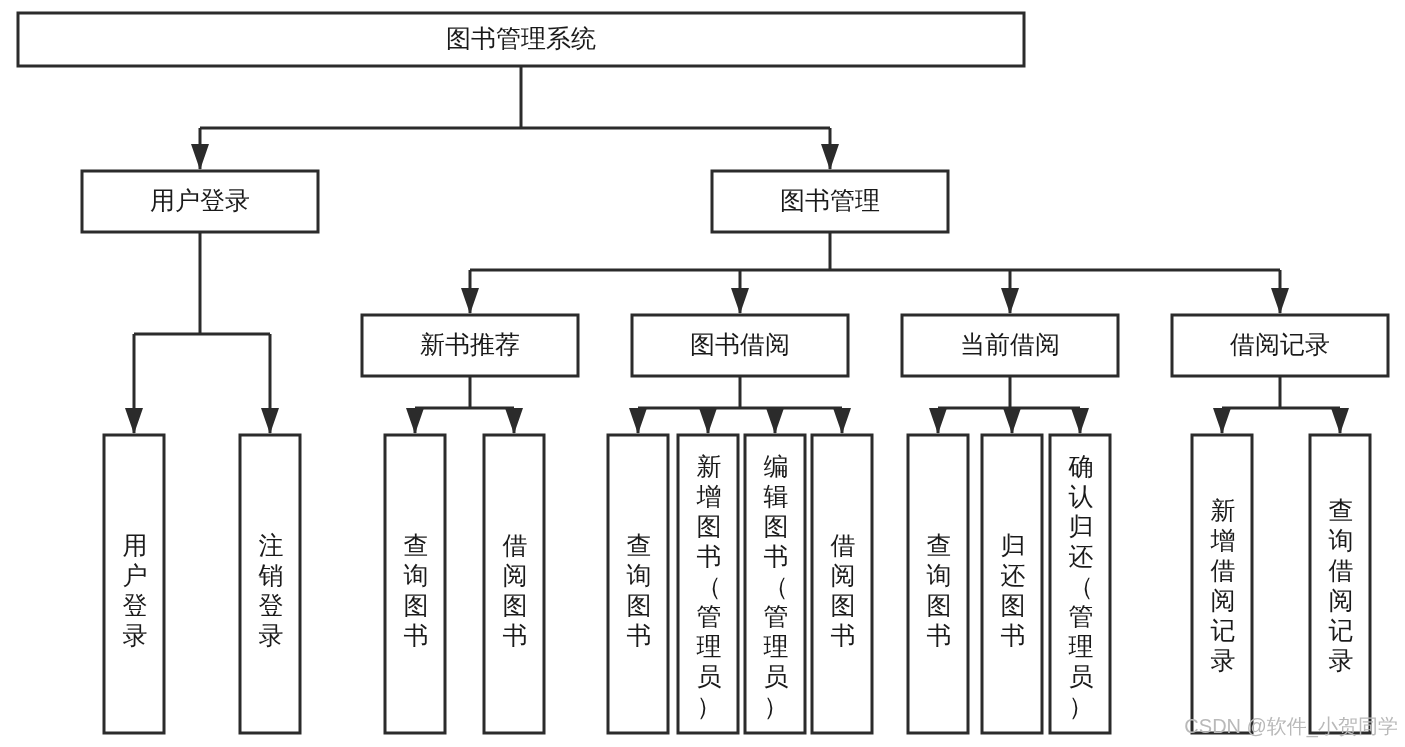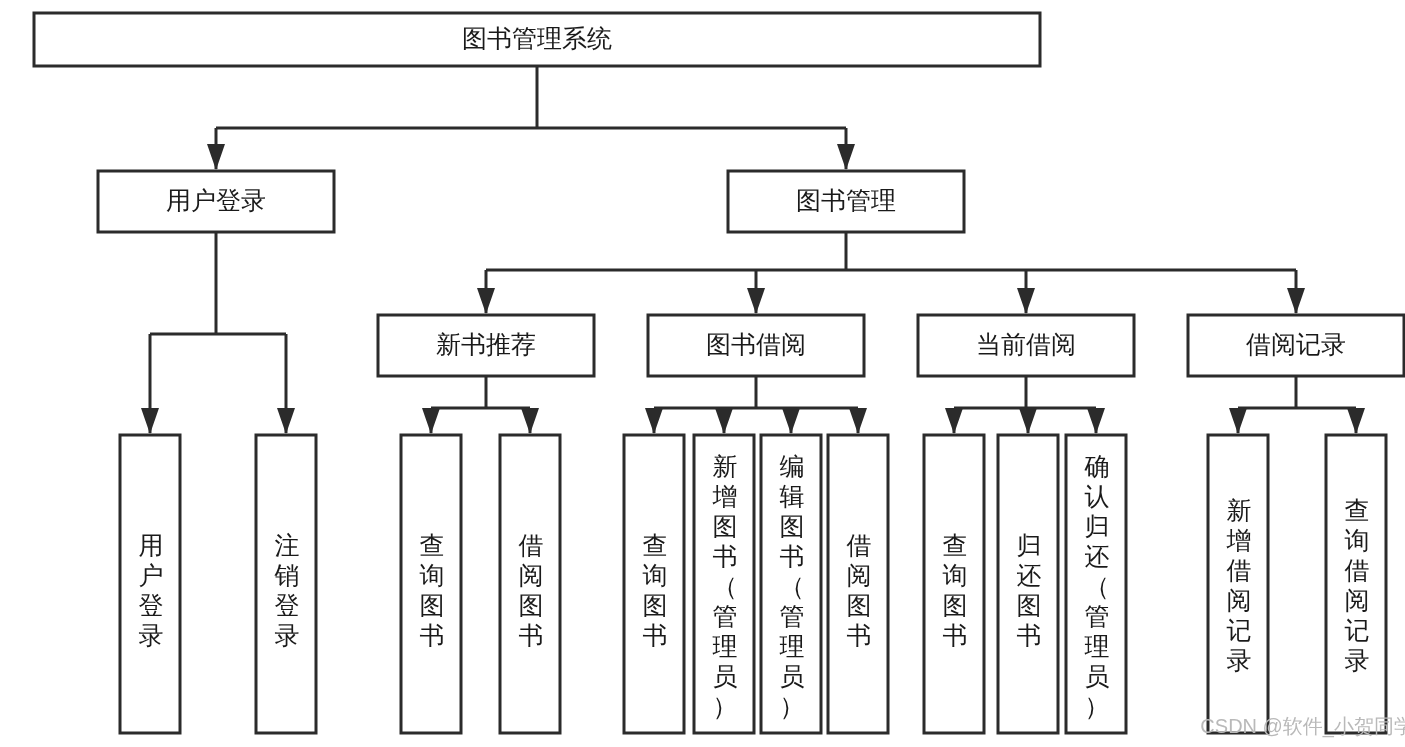--- a/index.html
+++ b/index.html
@@ -9,21 +9,21 @@
   }
   body {
     width: 1405px;
     height: 747px;
     font-family: "Liberation Sans", "DejaVu Sans", sans-serif;
     overflow: hidden;
     position: relative;
   }
   #diagram-root {
     position: absolute;
-    left: 16px;
+    left: 0;
     top: 0;
     width: 1298px;
     height: 747px;
   }
   svg.flow {
     display: block;
     width: 1405px;
     height: 747px;
   }
   .node-rect {

